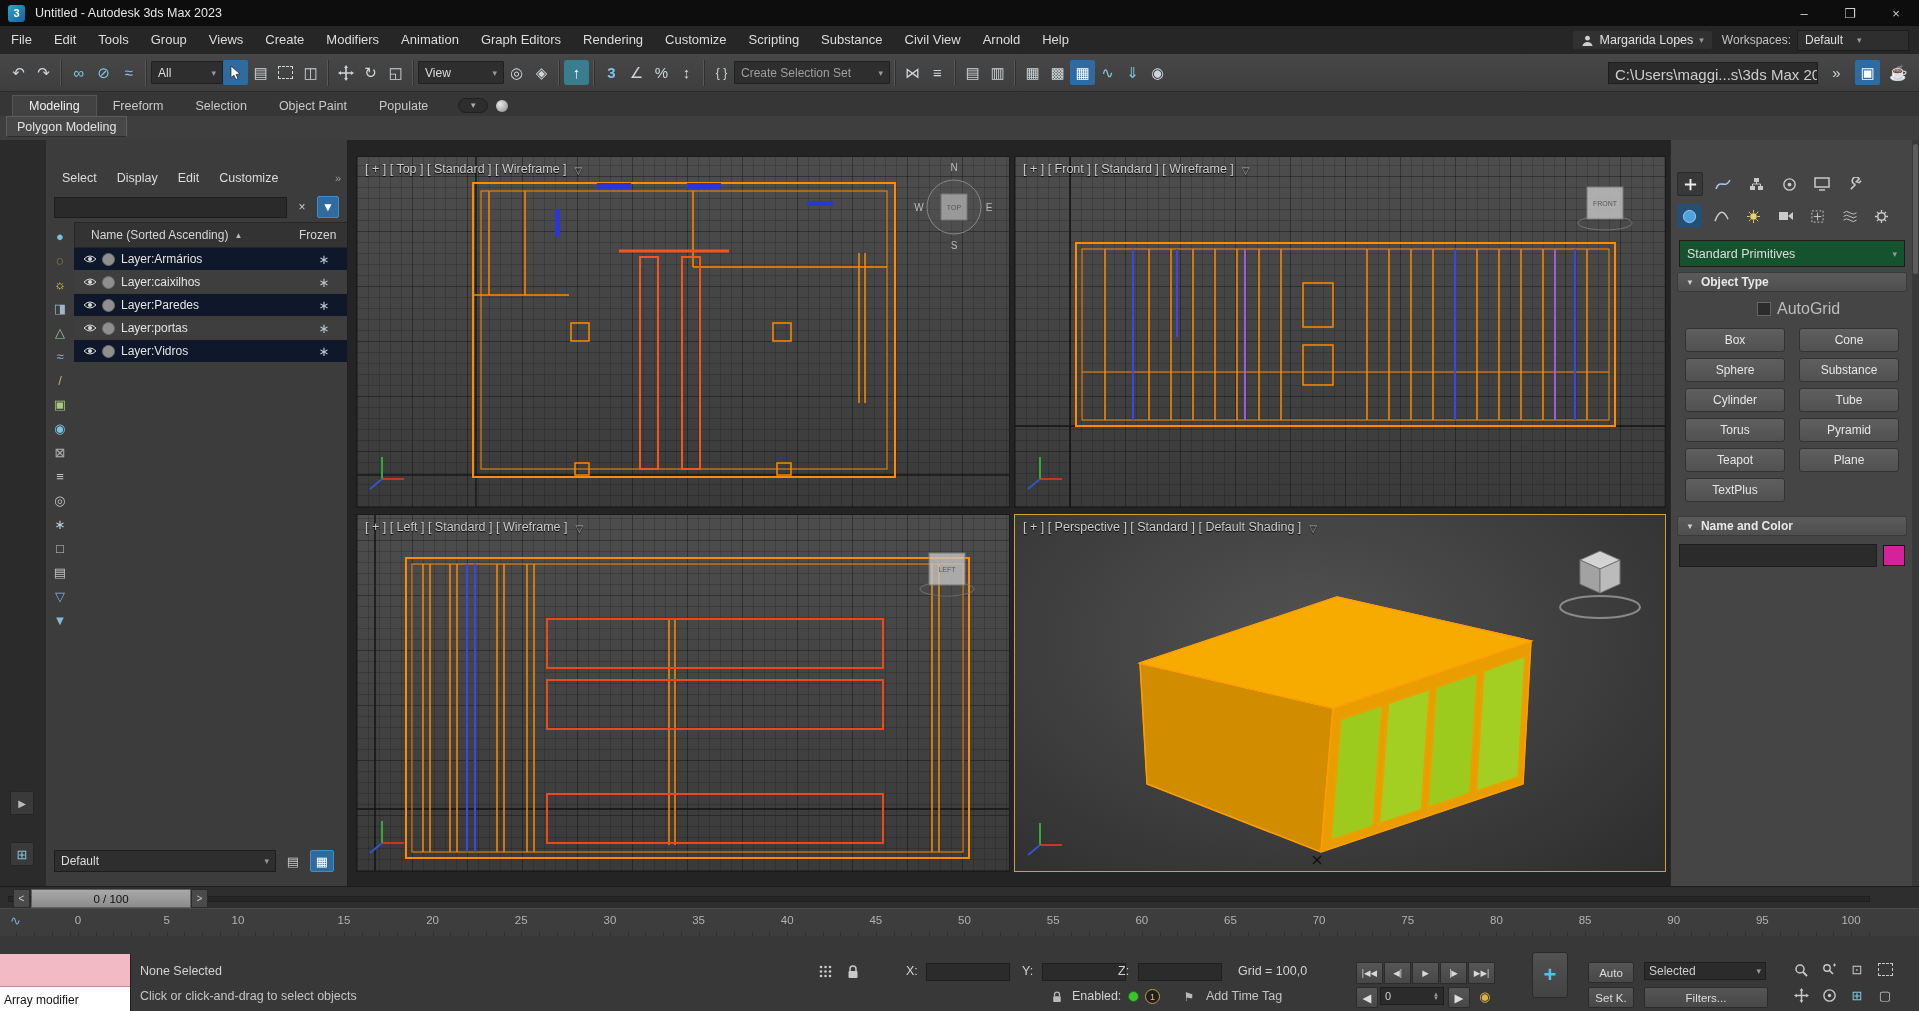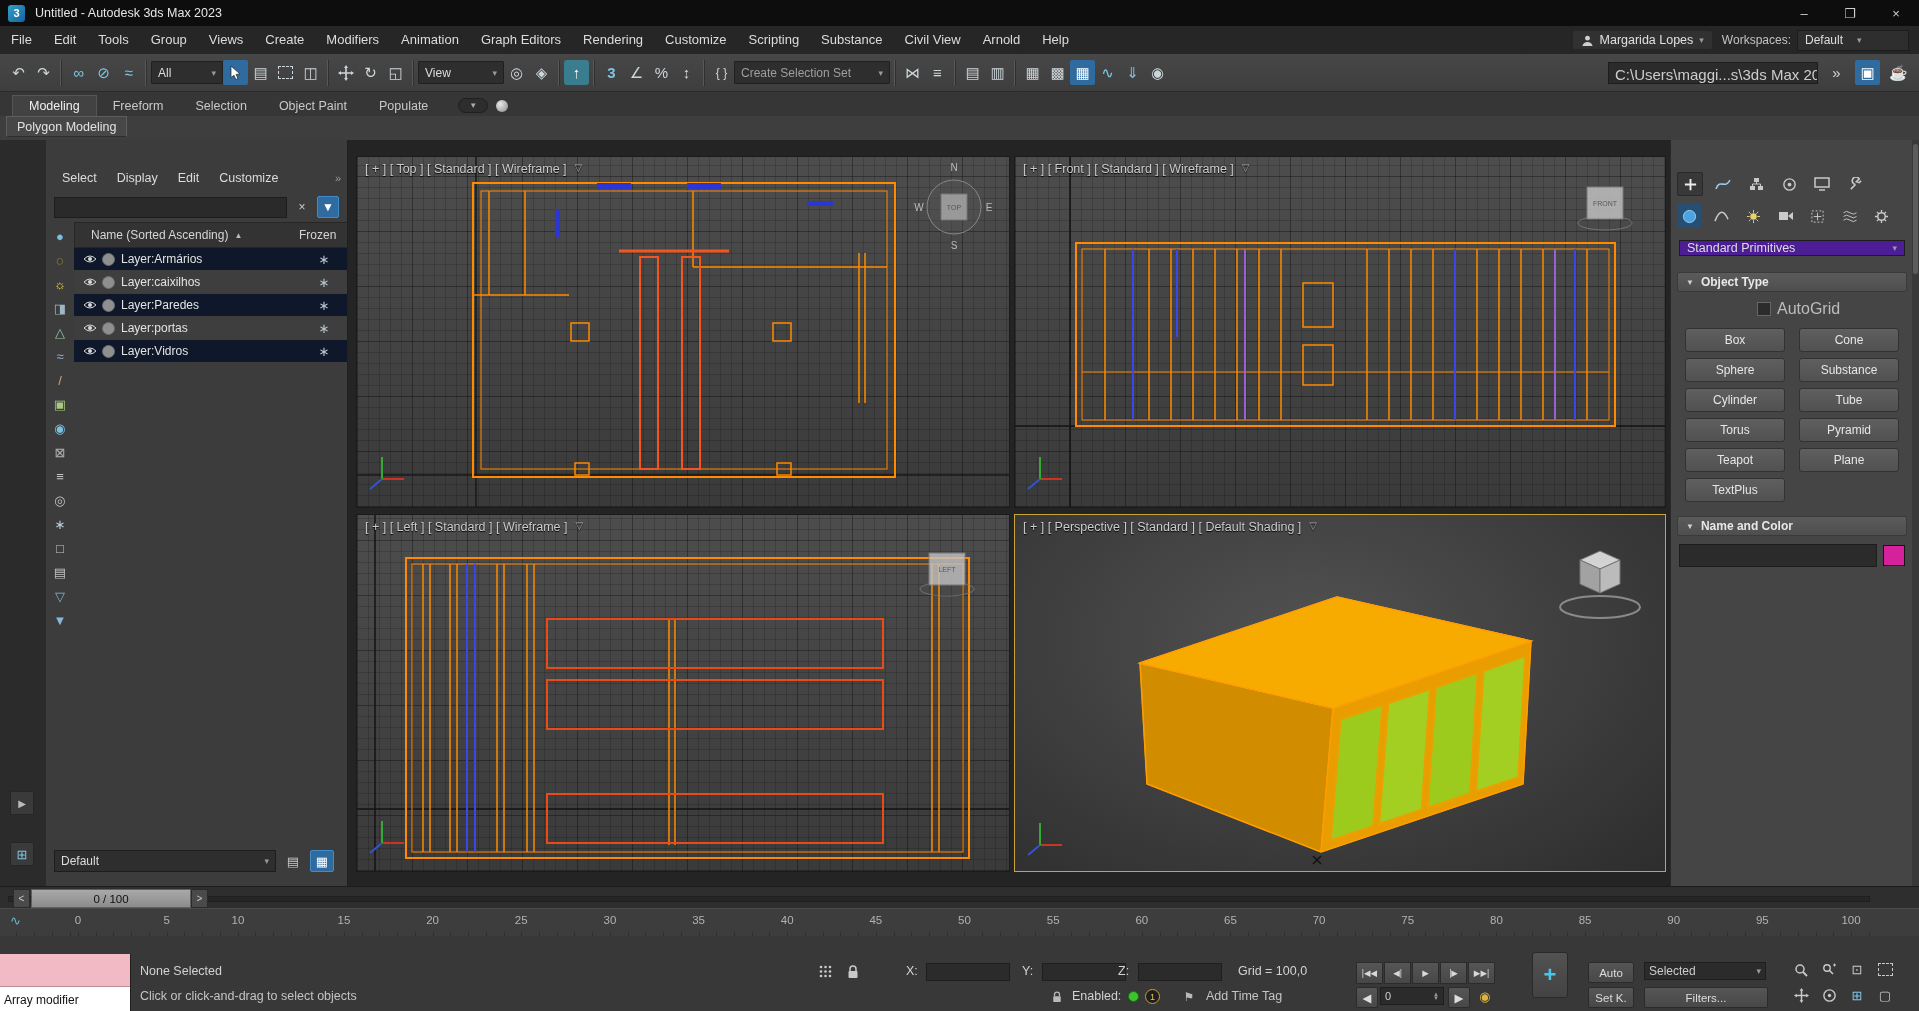--- a/index.html
+++ b/index.html
@@ -81,33 +81,33 @@
   .vp-grid{background:
     repeating-linear-gradient(90deg, rgba(0,0,0,.16) 0 1px, transparent 1px 11px),
     repeating-linear-gradient(0deg, rgba(0,0,0,.16) 0 1px, transparent 1px 11px),
     repeating-linear-gradient(90deg, rgba(0,0,0,.22) 0 1px, transparent 1px 55px),
     repeating-linear-gradient(0deg, rgba(0,0,0,.22) 0 1px, transparent 1px 55px),
     linear-gradient(#4d4d4d,#3a3a3a);}
   #vp-top{left:8px;top:16px;width:652px;height:350px;}
   #vp-front{left:666px;top:16px;width:650px;height:350px;}
   #vp-left{left:8px;top:374px;width:652px;height:356px;}
   #vp-persp{left:666px;top:374px;width:650px;height:356px;border:1px solid #c9a43d;background:radial-gradient(ellipse at 45% 35%, #525252 0%, #3b3b3b 62%, #2d2d2d 100%);}
-  .vp-label{position:absolute;left:8px;top:5px;font-size:12.5px;color:#cccccc;display:flex;gap:8px;align-items:flex-start;z-index:5;text-shadow:0 1px 1px #000;}
+  .vp-label{position:absolute;left:8px;top:5px;font-size:12.5px;color:#cccccc;display:flex;gap:8px;align-items:flex-end;z-index:5;text-shadow:0 1px 1px #000;}
   .vp-funnel{color:#a9a9a9;font-size:10px;}
   .vp-svg{position:absolute;left:0;top:0;}
 
   
   #command-panel{position:absolute;left:1670px;top:140px;width:249px;height:746px;background:#454545;border-left:1px solid #292929;box-sizing:border-box;}
   #cp-scroll{position:absolute;right:0;top:0;width:7px;height:100%;background:#393939;}
   #cp-scroll-thumb{position:absolute;left:1px;top:4px;width:5px;height:130px;background:#5c5c5c;border-radius:3px;}
   .cp-iconrow{position:absolute;left:6px;display:flex;gap:7px;align-items:center;}
   .cp-tab{width:26px;height:24px;display:flex;align-items:center;justify-content:center;border-radius:2px;}
   .cp-tab.active{background:#383838;box-shadow:inset 0 0 0 1px #2a2a2a;}
   .cp-cat{width:25px;height:24px;display:flex;align-items:center;justify-content:center;border-radius:2px;}
-  #cp-class{position:absolute;left:8px;top:100px;width:226px;height:16px;background:#4c1d95;border:1px solid #1d1d1d;color:#ddd;font-size:12.5px;display:flex;align-items:center;justify-content:space-between;padding:0 7px;box-sizing:border-box;}
+  #cp-class{position:absolute;left:8px;top:100px;width:226px;height:27px;background:#14532d;border:1px solid #1d1d1d;color:#ddd;font-size:12.5px;display:flex;align-items:center;justify-content:space-between;padding:0 7px;box-sizing:border-box;}
   .rollout{position:absolute;left:6px;width:230px;height:20px;background:linear-gradient(#5b5b5b,#4e4e4e);border:1px solid #3a3a3a;border-radius:2px;color:#e8e8e8;font-size:12px;font-weight:bold;display:flex;align-items:center;padding:0 8px;gap:7px;box-sizing:border-box;}
   .rollout .tri{font-size:8px;color:#cfcfcf;}
   #cp-autogrid{position:absolute;left:86px;top:160px;display:flex;align-items:center;gap:6px;font-size:16px;color:#bdbdbd;}
   #cp-autogrid .chk{width:12px;height:12px;background:#2c2c2c;border:1px solid #666;}
   #prim-grid{position:absolute;left:14px;top:188px;width:214px;display:grid;grid-template-columns:1fr 1fr;gap:6px 14px;}
   .prim-btn{height:22px;background:linear-gradient(#5f5f5f,#515151);border:1px solid #323232;border-radius:3px;color:#e6e6e6;font-size:12px;display:flex;align-items:center;justify-content:center;}
   #cp-name-row{position:absolute;left:8px;top:404px;width:226px;display:flex;gap:6px;align-items:center;}
   #cp-name-input{flex:1;height:19px;background:#2b2b2b;border:1px solid #1d1d1d;}
   #cp-swatch{width:20px;height:19px;border:1px solid #151515;}
 

